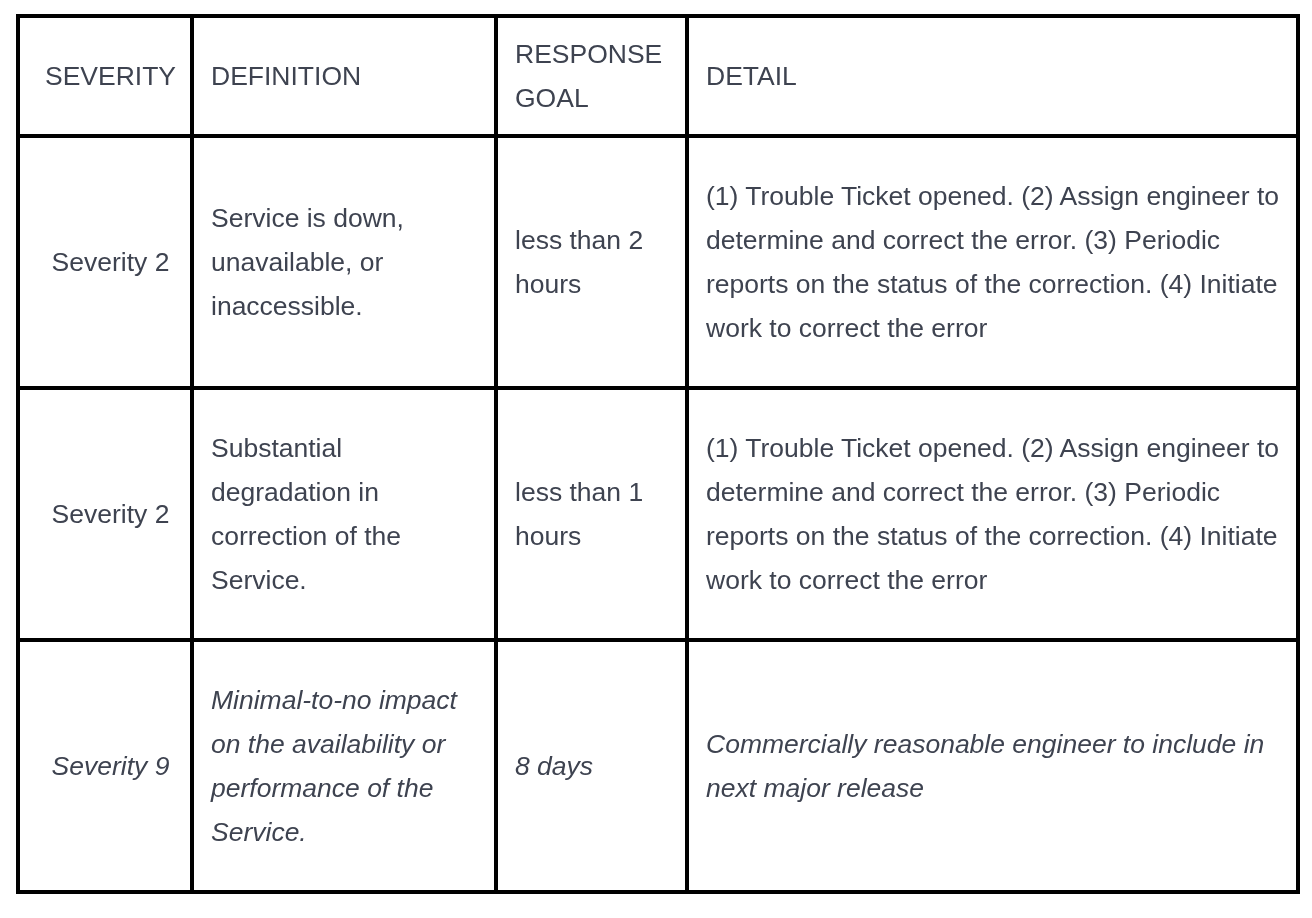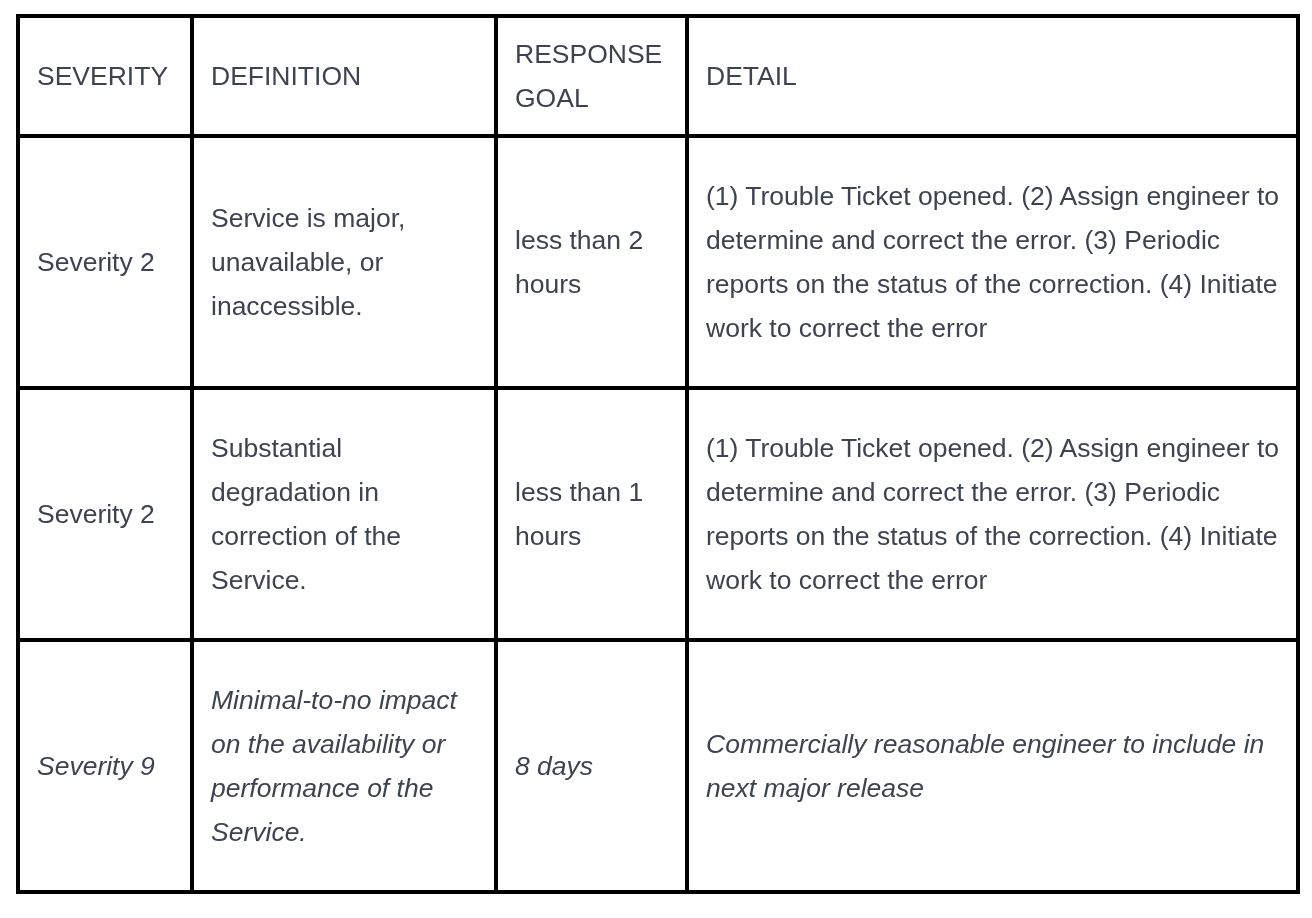--- a/index.html
+++ b/index.html
@@ -31,21 +31,21 @@
       text-align: left;
       font-weight: normal;
     }
     th { height: 116px; }
     tr.r1 td, tr.r2 td { height: 248px; }
     tr.r3 td { height: 248px; font-style: italic; }
     col.c1 { width: 174px; }
     col.c2 { width: 304px; }
     col.c3 { width: 191px; }
     col.c4 { width: 611px; }
-    th.h1, td.sev { padding-left: 17px; padding-right: 6px; white-space: nowrap; }
+    th.h1, td.sev { padding-left: 17px; padding-right: 6px; white-space: nowrap; text-align: center; }
   </style>
 </head>
 <body>
 
 <div class="wrap">
   <table>
     <colgroup>
       <col class="c1">
         <col class="c2">
         <col class="c3">
@@ -55,21 +55,21 @@
       <tr>
         <th class="h1">SEVERITY</th>
         <th>DEFINITION</th>
         <th>RESPONSE GOAL</th>
         <th>DETAIL</th>
       </tr>
     </thead>
     <tbody>
       <tr class="r1">
         <td class="sev">Severity 2</td>
-        <td>Service is major, unavailable, or inaccessible.</td>
+        <td>Service is down, unavailable, or inaccessible.</td>
         <td>less than 2 hours</td>
         <td>(1) Trouble Ticket opened. (2) Assign engineer to determine and correct the error. (3) Periodic reports on the status of the correction. (4) Initiate work to correct the error</td>
       </tr>
       <tr class="r2">
         <td class="sev">Severity 2</td>
         <td>Substantial degradation in correction of the Service.</td>
         <td>less than 1 hours</td>
         <td>(1) Trouble Ticket opened. (2) Assign engineer to determine and correct the error. (3) Periodic reports on the status of the correction. (4) Initiate work to correct the error</td>
       </tr>
       <tr class="r3">

